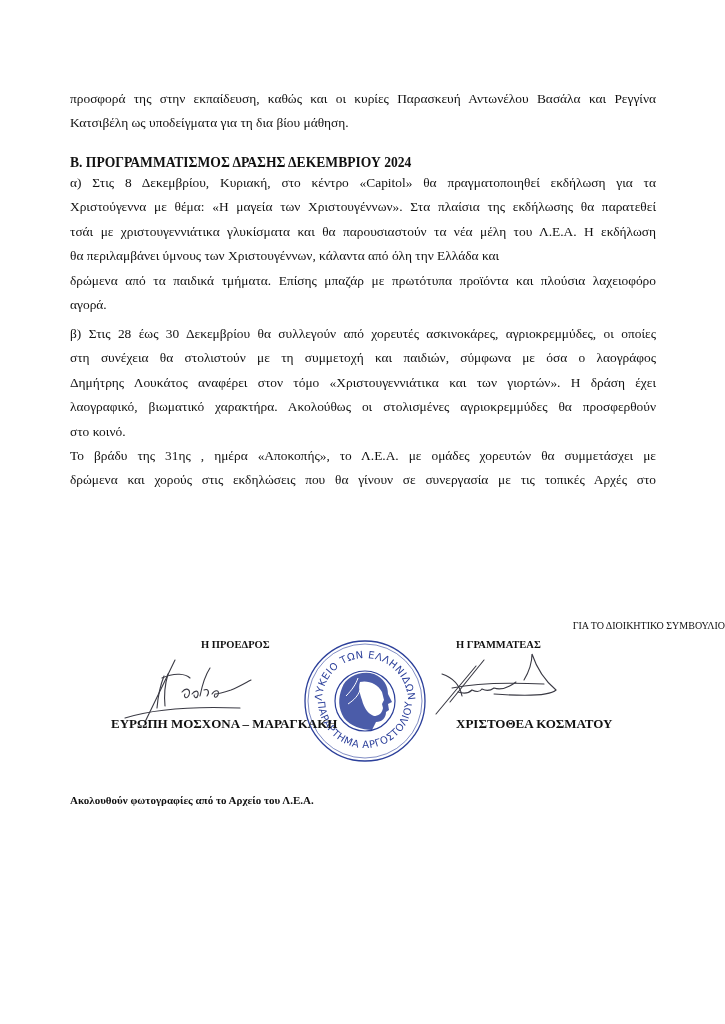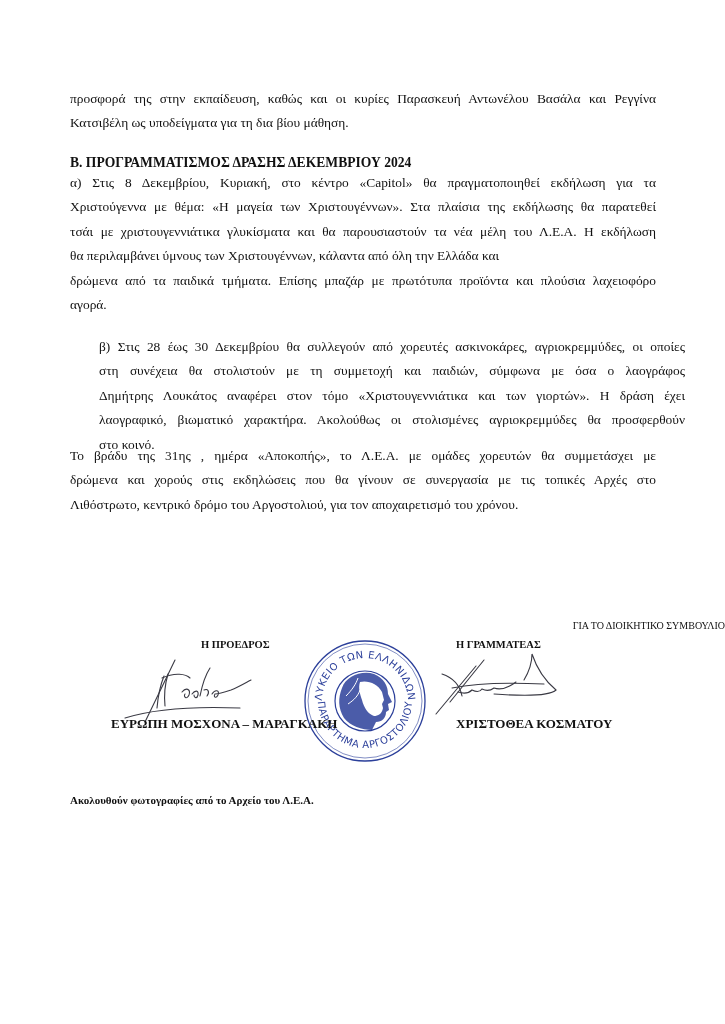--- a/index.html
+++ b/index.html
@@ -33,32 +33,31 @@
 
   <div class="para" style="top:171px;">
     <span class="line just">α) Στις 8 Δεκεμβρίου, Κυριακή, στο κέντρο «Capitol» θα πραγματοποιηθεί εκδήλωση για τα</span>
     <span class="line just">Χριστούγεννα με θέμα: «Η μαγεία των Χριστουγέννων». Στα πλαίσια της εκδήλωσης θα παρατεθεί</span>
     <span class="line just">τσάι με χριστουγεννιάτικα γλυκίσματα και θα παρουσιαστούν τα νέα μέλη του Λ.Ε.Α. Η εκδήλωση</span>
     <span class="line">θα περιλαμβάνει ύμνους των Χριστουγέννων, κάλαντα από όλη την Ελλάδα και</span>
     <span class="line just">δρώμενα από τα παιδικά τμήματα. Επίσης μπαζάρ με πρωτότυπα προϊόντα και πλούσια λαχειοφόρο</span>
     <span class="line">αγορά.</span>
   </div>
 
-  <div class="para" style="top:335px;margin-left:29px;">
+  <div class="para" style="top:322px;">
     <span class="line just">β) Στις 28 έως 30 Δεκεμβρίου θα συλλεγούν από χορευτές ασκινοκάρες, αγριοκρεμμύδες, οι οποίες</span>
     <span class="line just">στη συνέχεια θα στολιστούν με τη συμμετοχή και παιδιών, σύμφωνα με όσα ο λαογράφος</span>
     <span class="line just">Δημήτρης Λουκάτος αναφέρει στον τόμο «Χριστουγεννιάτικα και των γιορτών». Η δράση έχει</span>
     <span class="line just">λαογραφικό, βιωματικό χαρακτήρα. Ακολούθως οι στολισμένες αγριοκρεμμύδες θα προσφερθούν</span>
     <span class="line">στο κοινό.</span>
   </div>
 
   <div class="para" style="top:444px;">
     <span class="line just">Το βράδυ της 31ης , ημέρα «Αποκοπής», το Λ.Ε.Α. με ομάδες χορευτών θα συμμετάσχει με</span>
     <span class="line just">δρώμενα και χορούς στις εκδηλώσεις που θα γίνουν σε συνεργασία με τις τοπικές Αρχές στο</span>
-    <span class="line">Λιθόστρωτο, κεντρικό δρόμο του Αργοστολιού, για τον αποχαιρετισμό του χρόνου.</span>
   </div>
 
   <div class="sig-title">ΓΙΑ ΤΟ ΔΙΟΙΚΗΤΙΚΟ ΣΥΜΒΟΥΛΙΟ</div>
   <div class="sig-role" style="left:201px;">Η ΠΡΟΕΔΡΟΣ</div>
   <div class="sig-role" style="left:456px;">Η ΓΡΑΜΜΑΤΕΑΣ</div>
 
   <svg class="sign" style="left:120px;top:652px;" width="170" height="75" viewBox="0 0 170 75">
     <g fill="none" stroke="#3a3a44" stroke-width="1.1" stroke-linecap="round">
       <path d="M55 8 L25 70"></path>
       <path d="M44 24 C40 34 38 44 37 56"></path>

